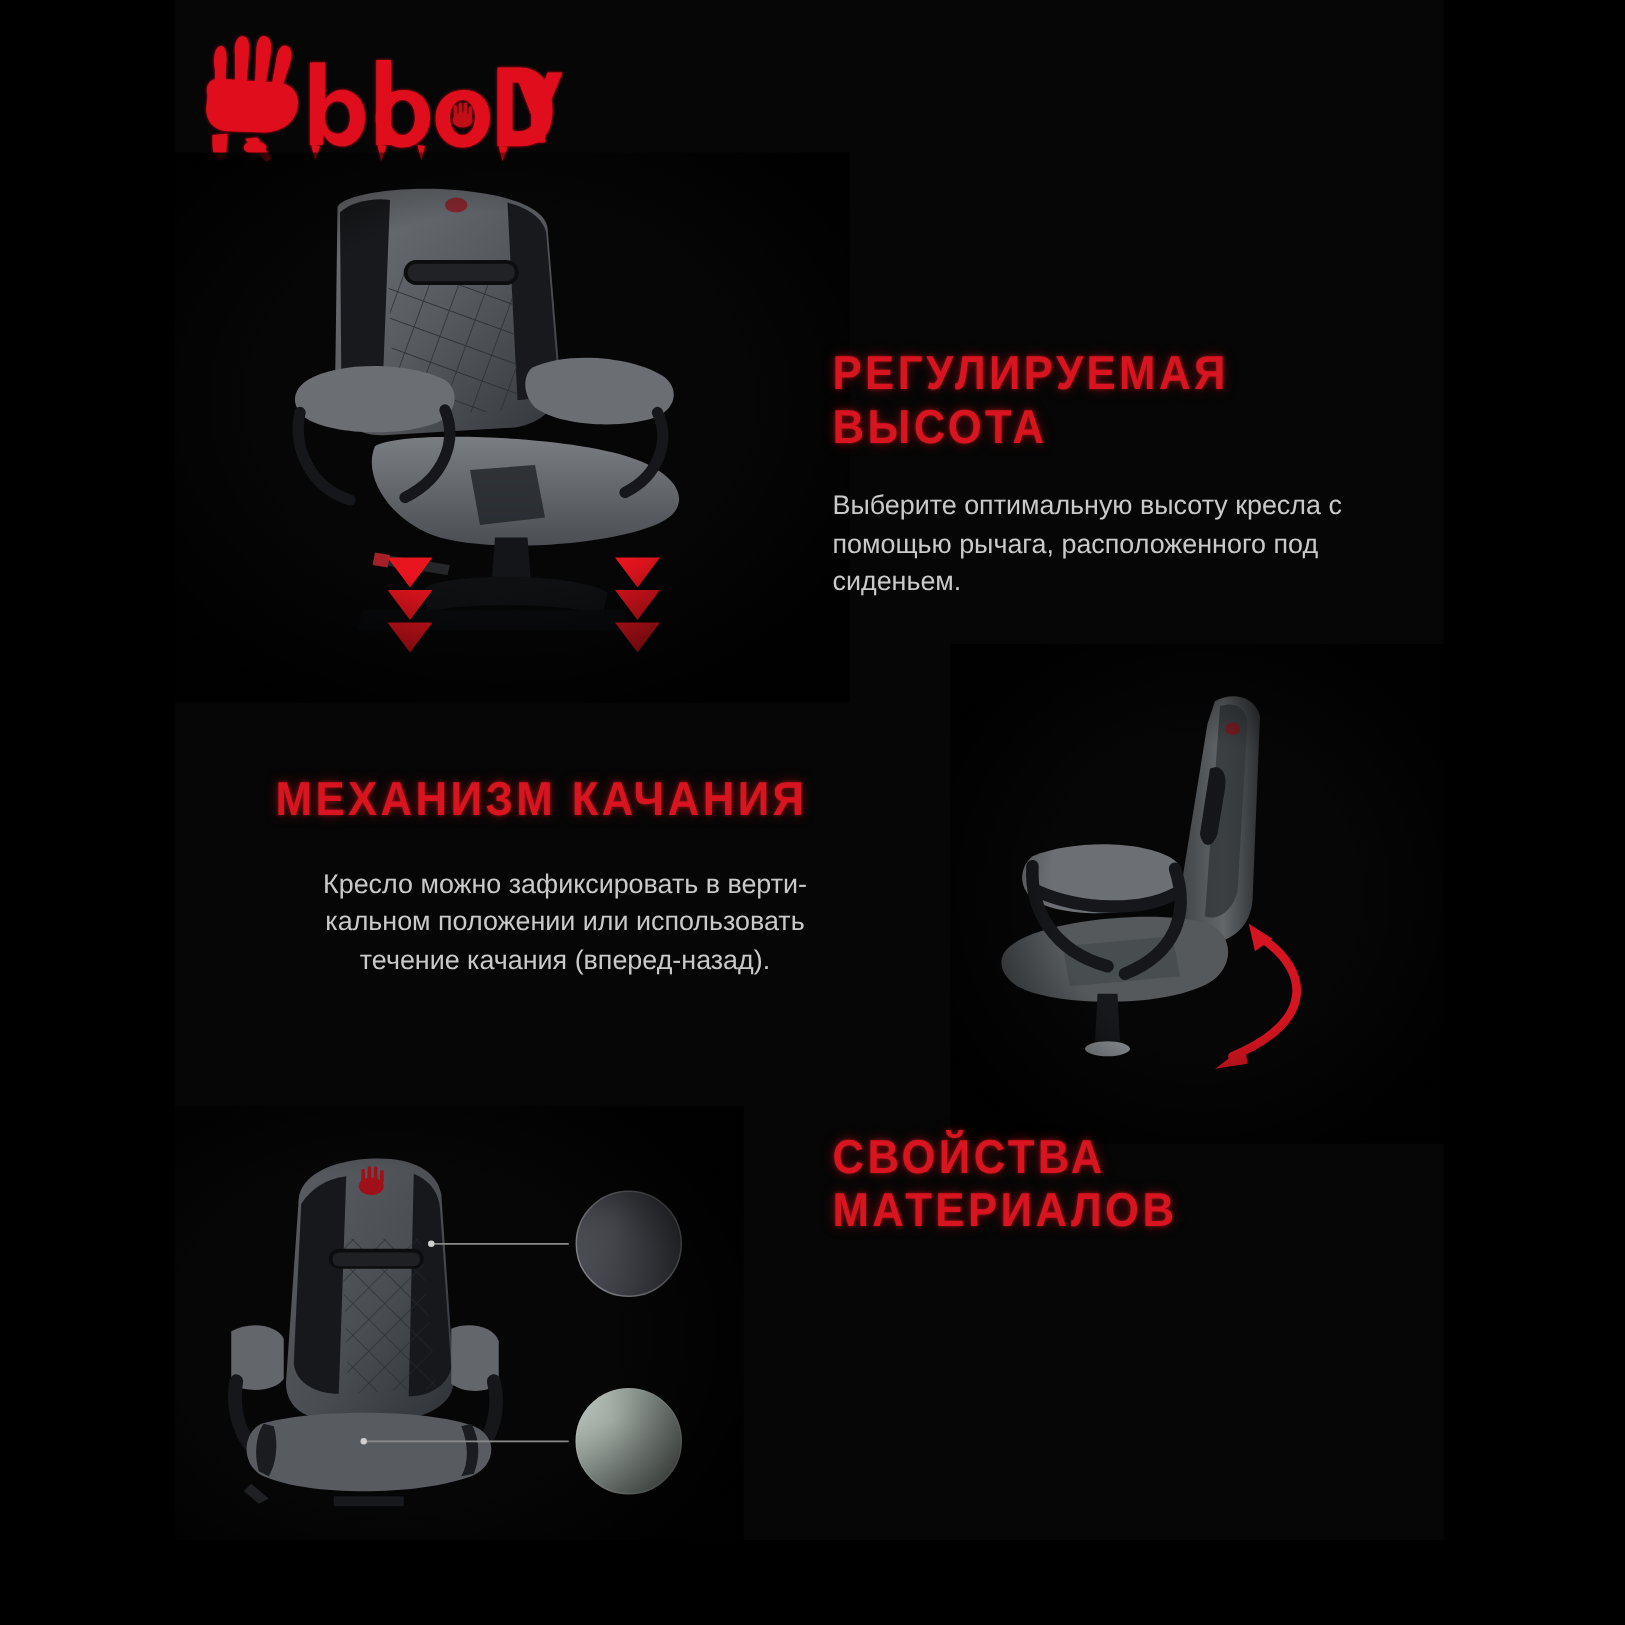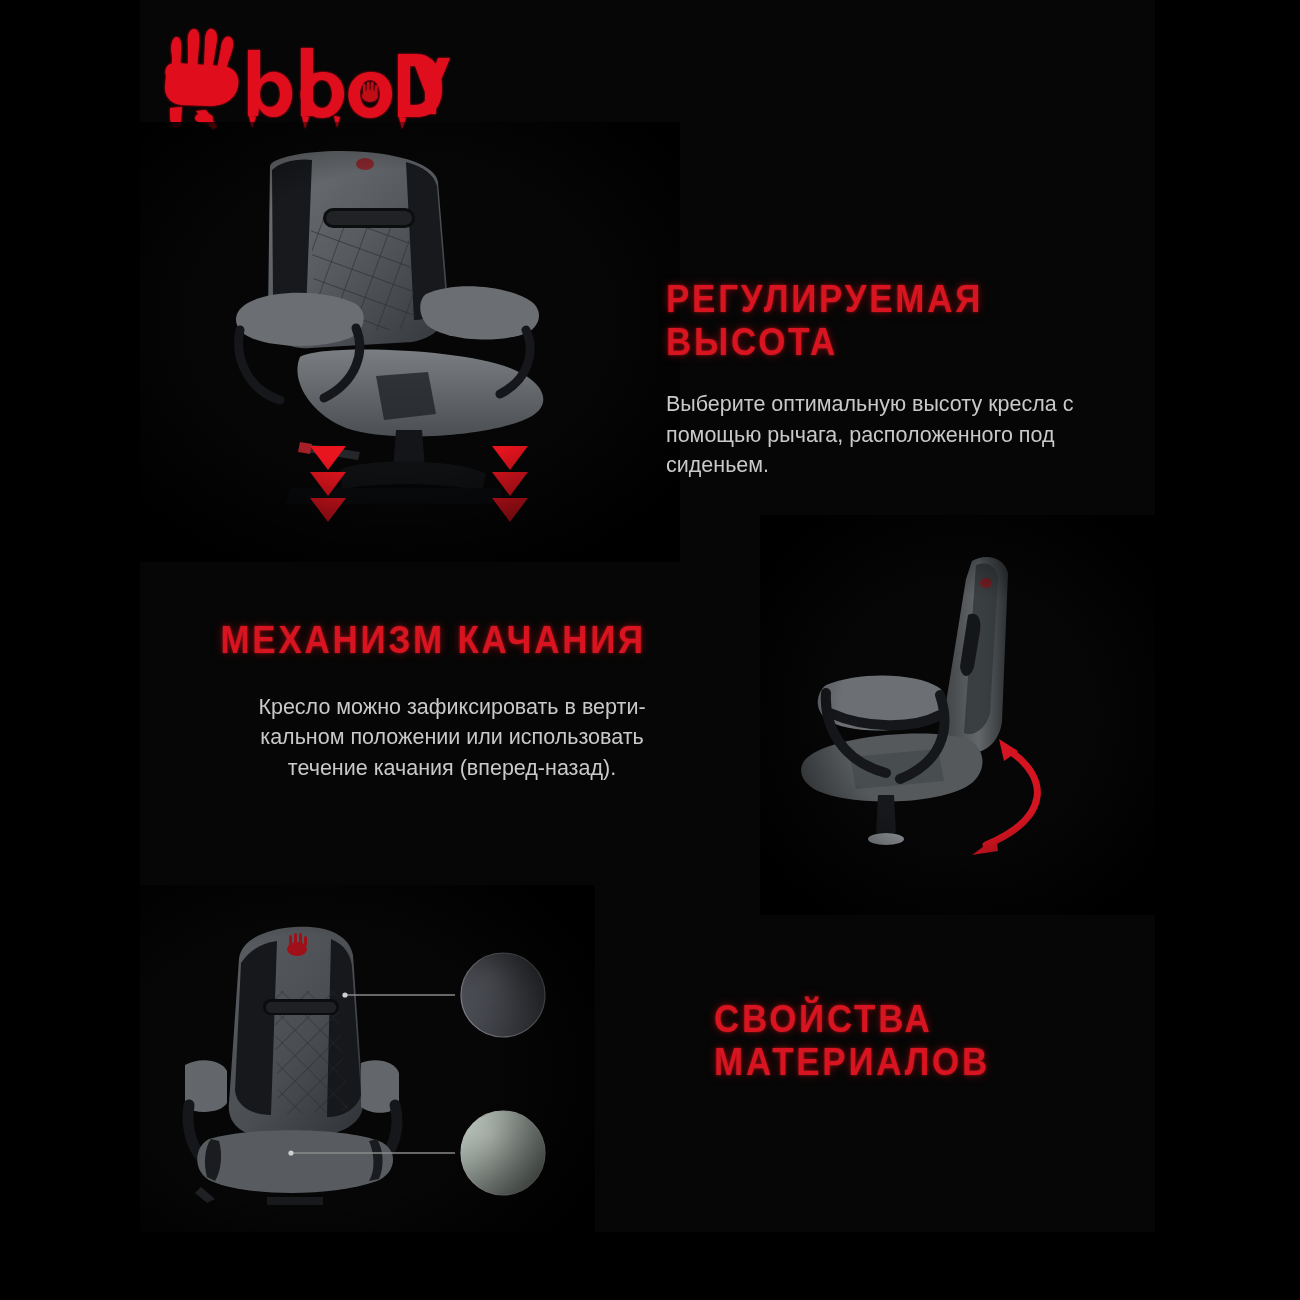--- a/index.html
+++ b/index.html
@@ -49,21 +49,21 @@
   .s1-text { position:absolute; left:666px;  top:278px; width:470px; }
   .s1-text .heading { margin-bottom:26px; }
 
   
   .s2-text { position:absolute; left:217px;  top:619px; width:470px;text-align:center; }
   .s2-text .heading { margin-bottom:30px; }
   .s2-img  { position:absolute; left:790px;  top:545px; width:330px; height:330px; }
 
   
   .s3-img  { position:absolute; left:155px;  top:915px; width:400px; height:300px; }
-  .s3-text { position:absolute; left:666px;  top:998px; width:470px;margin-left:48px; }
+  .s3-text { position:absolute; left:666px;  top:905px; width:470px; }
   .s3-text .heading { margin-bottom:28px; }
 
   svg { overflow:visible; }
 </style>
 </head>
 <body>
 
 <div class="page">
   <div class="panel"></div>
 

